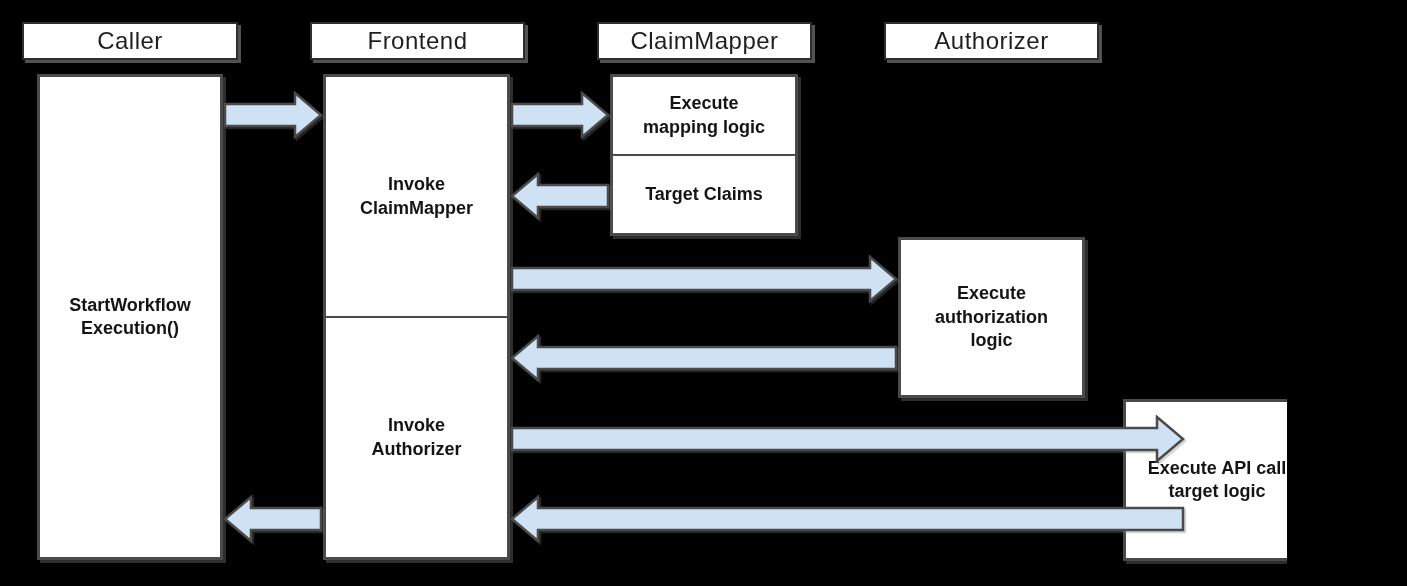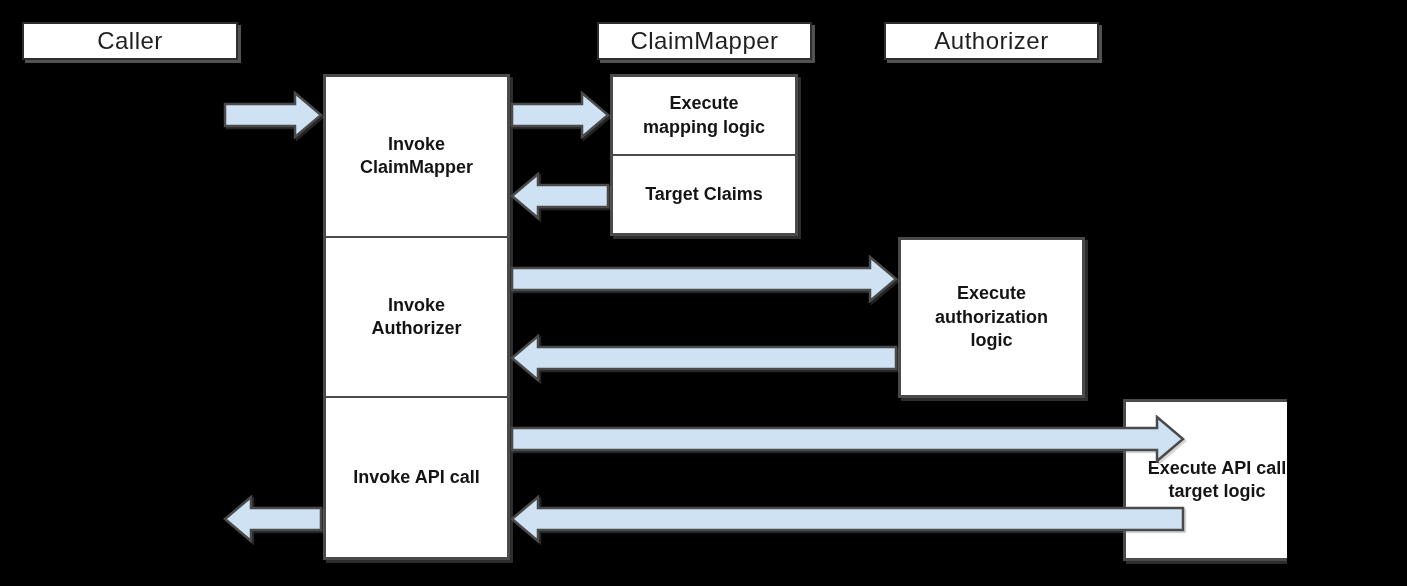--- a/index.html
+++ b/index.html
@@ -64,39 +64,45 @@
   }
 </style>
 </head>
 <body>
 
 <div class="stage">
 
   <div class="hbox" style="left:22px;width:216px">
       <span>Caller</span>
     </div>
+  <div class="hbox" style="left:310px;width:215px">
+      <span>Frontend</span>
+    </div>
   <div class="hbox" style="left:597px;width:215px">
       <span>ClaimMapper</span>
     </div>
   <div class="hbox" style="left:884px;width:215px">
       <span>Authorizer</span>
     </div>
 
+  <div class="stack" style="left:37px;top:74px;width:186px;height:486px">
+    <div class="cell">
+      <span class="lbl">StartWorkflow
+Execution()</span>
+    </div>
+  </div>
 
   <div class="stack" style="left:323px;top:74px;width:187px;height:486px">
     <div class="cell">
       <span class="lbl">Invoke
 ClaimMapper</span>
     </div>
     <div class="cell">
       <span class="lbl">Invoke
 Authorizer</span>
-    </div>
-    <div class="cell">
-      <span class="lbl">Invoke API call</span>
     </div>
   </div>
 
   <div class="stack" style="left:610px;top:74px;width:188px;height:162px">
     <div class="cell">
       <span class="lbl">Execute
 mapping logic</span>
     </div>
     <div class="cell">
       <span class="lbl">Target Claims</span>

